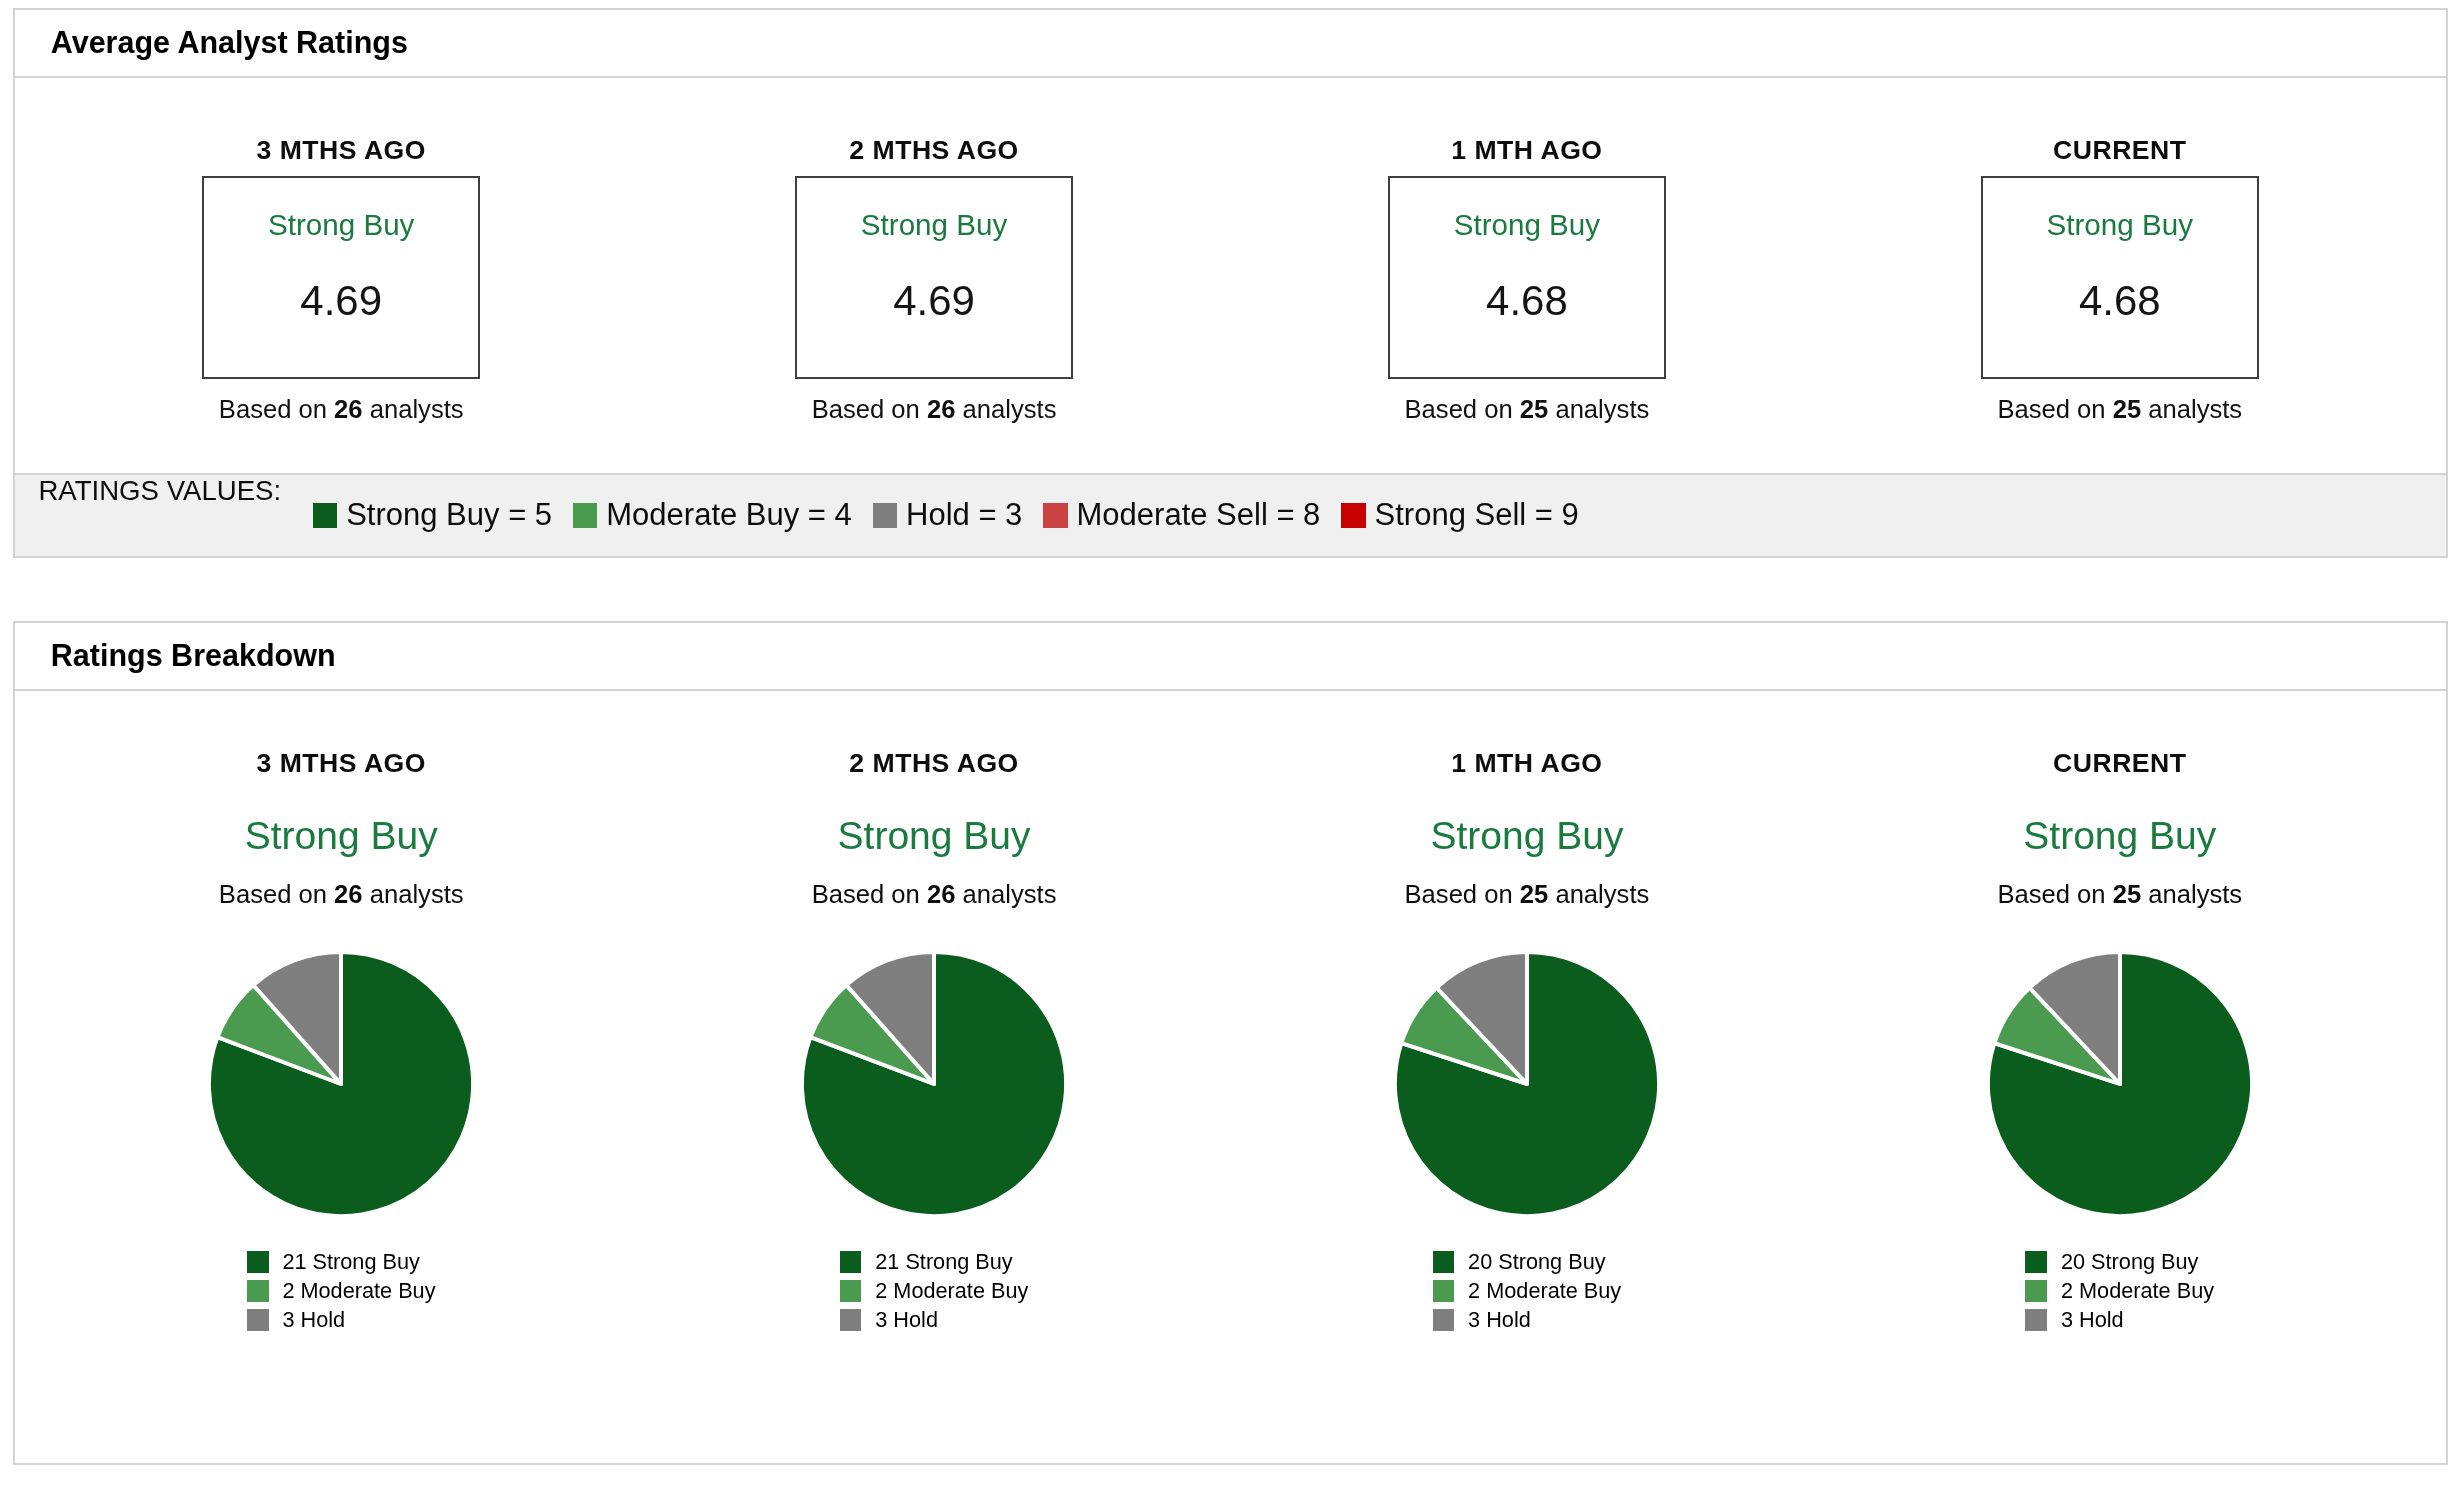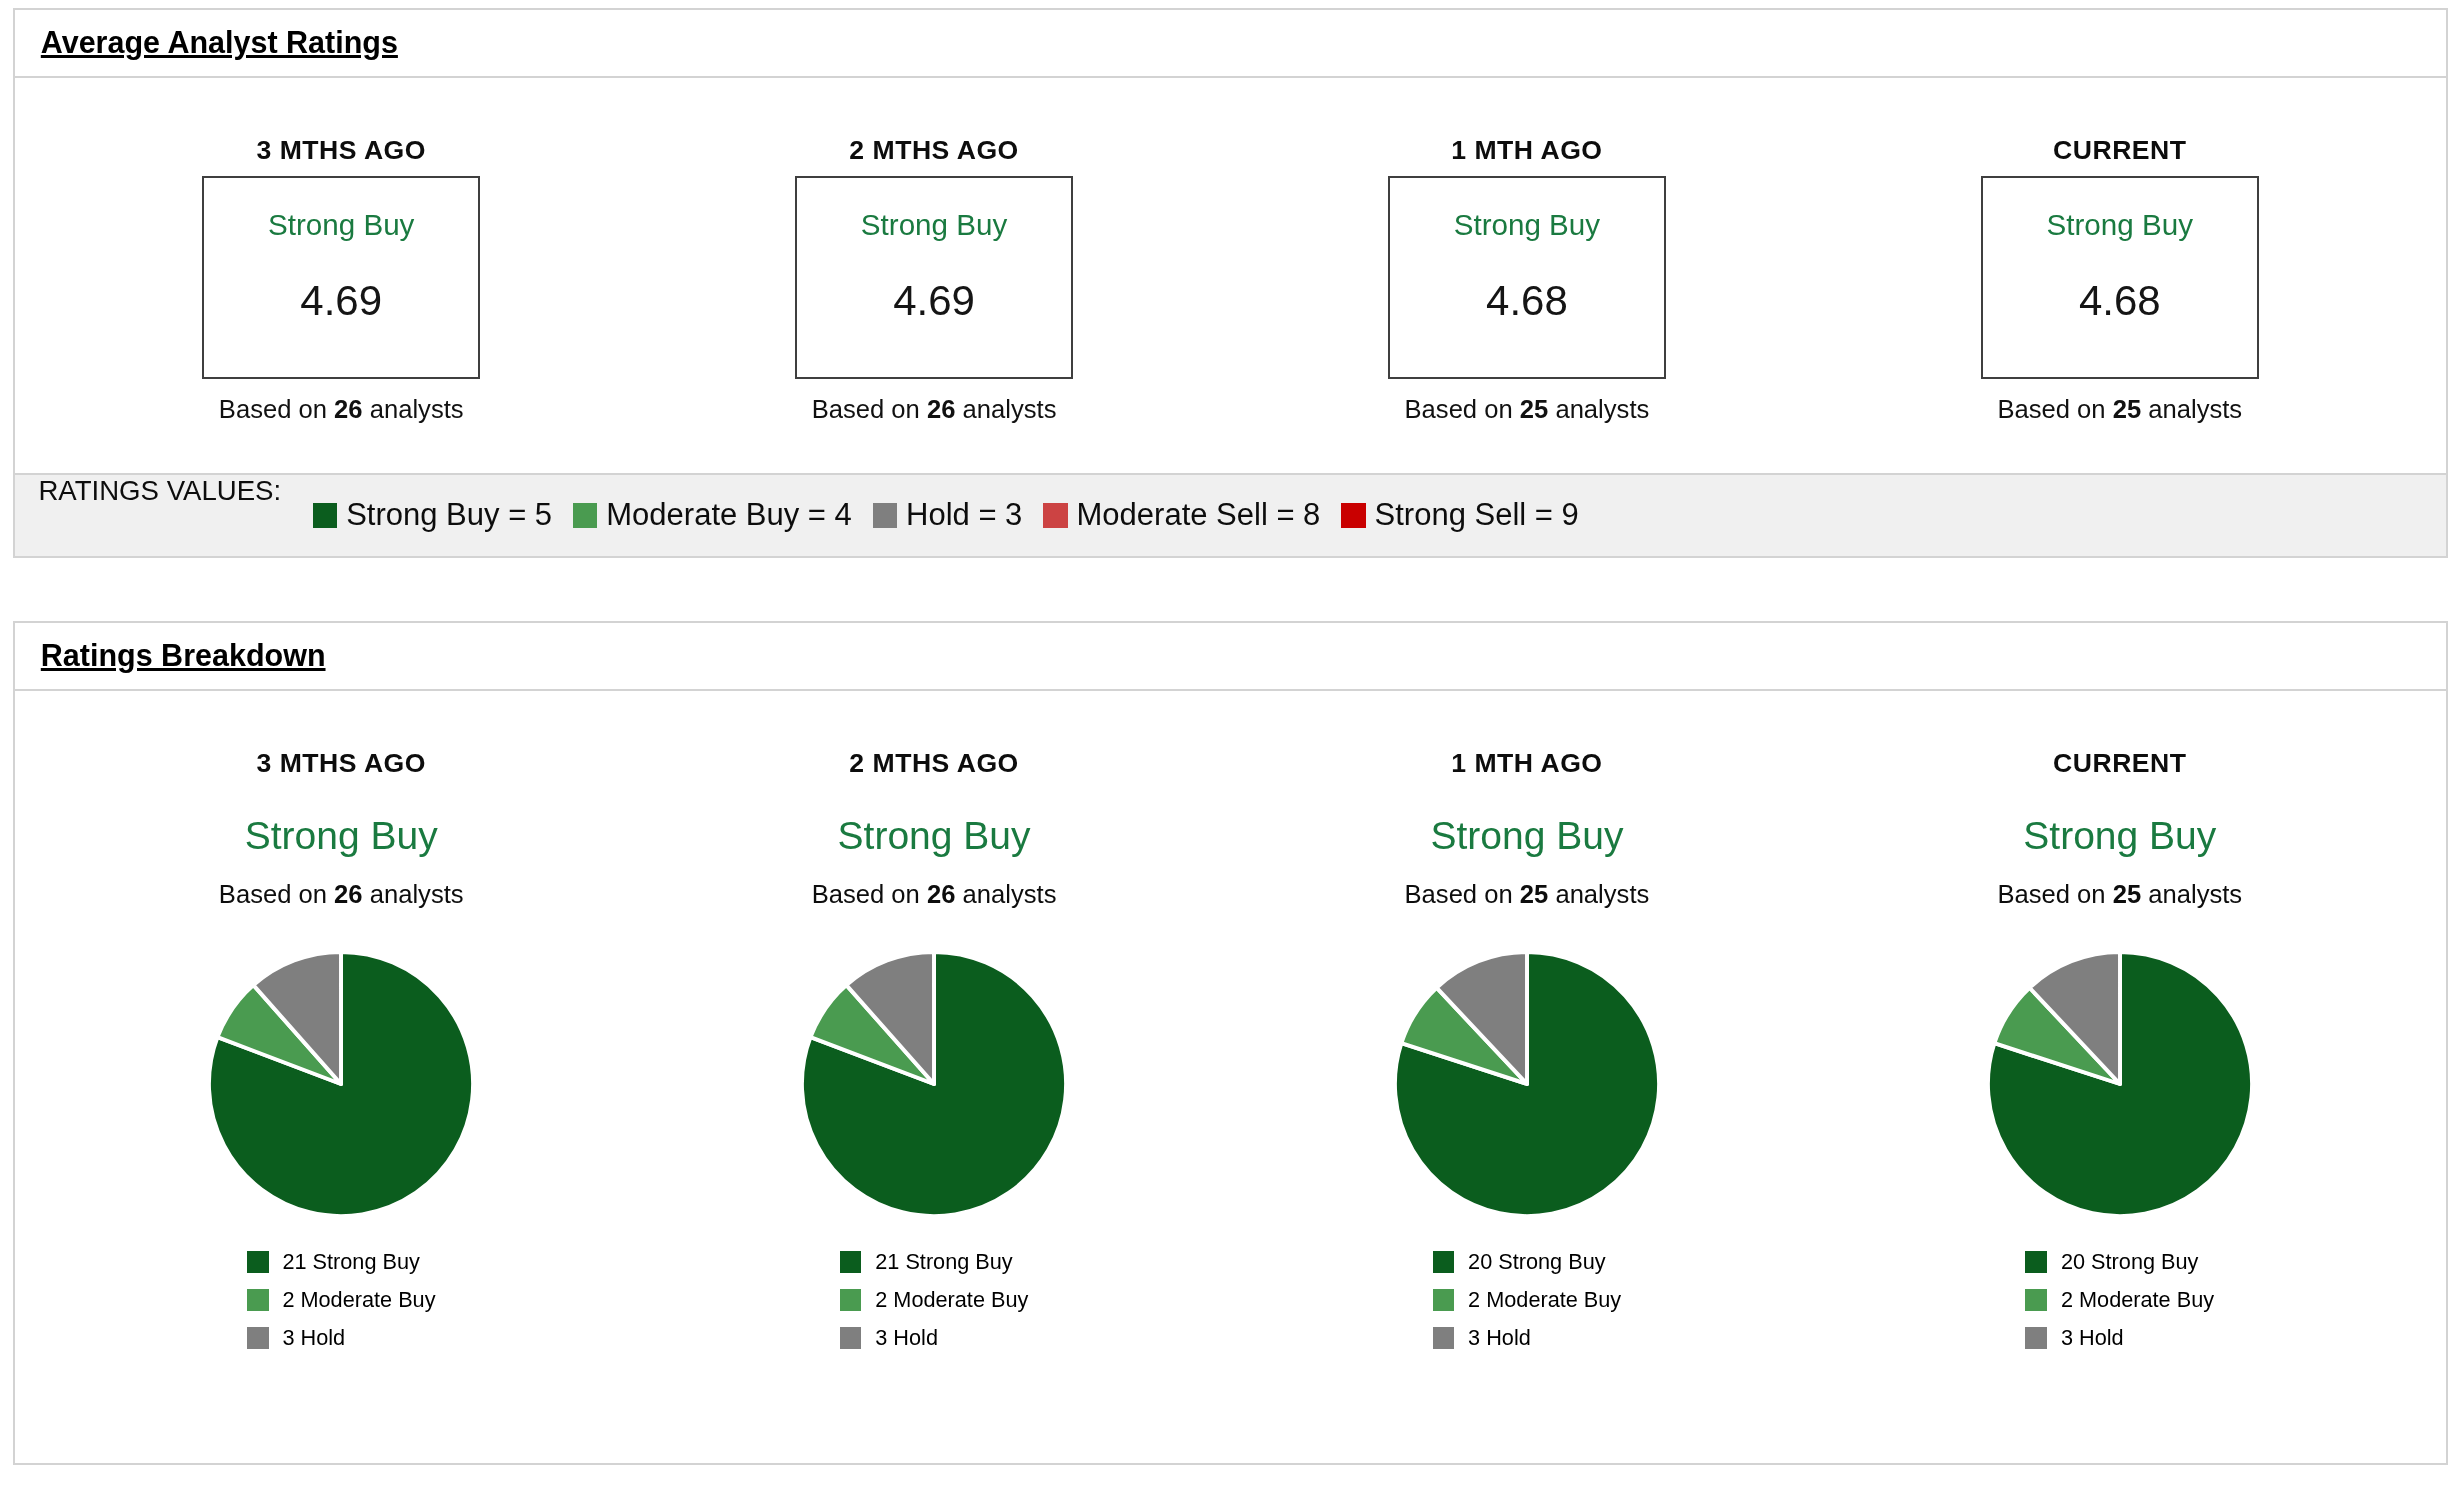--- a/index.html
+++ b/index.html
@@ -8,22 +8,22 @@
     width: 2461px; height: 1491px;
     background: #ffffff;
     font-family: "Liberation Sans", "DejaVu Sans", sans-serif;
     color: #0d0d0d;
   }
   .panel { margin: 0 12.8px; border: 2px solid #d3d3d3; background: #fff; }
   #avg-panel { margin-top: 7.9px; }
   #breakdown-panel { margin-top: 63px; text-align: right; }
   .panel-header {
     height: 68px; display: flex; align-items: center;
-    padding: 0 26px; border-bottom: 2px solid #d3d3d3;
-    font-size: 30.5px; font-weight: 700; color: #000; text-decoration: underline;
+    padding: 0 36px; border-bottom: 2px solid #d3d3d3;
+    font-size: 30.5px; font-weight: 700; color: #000;
   }
   .columns { display: grid; grid-template-columns: repeat(4, 1fr); padding: 0 30px; }
   .avg-columns { height: 395px; }
   .breakdown-columns { height: 772px; }
   .col { display: flex; flex-direction: column; align-items: center; }
   .period { margin-top: 57px; font-size: 26.6px; font-weight: 700; letter-spacing: 0.5px; }
   .rating-box {
     margin-top: 9.9px; width: 278px; height: 203px;
     border: 2px solid #3f3f3f; background: #fff;
     display: flex; flex-direction: column; align-items: center;
@@ -38,21 +38,21 @@
     display: flex; padding: 0 23.6px; font-size: 27.6px;
   }
   .strip-label { margin-right: 31.5px; }
   .strip-item { display: flex; align-items: center; margin-right: 20.7px; font-size: 31px; }
   .sq { display: inline-block; flex: 0 0 auto; }
   .strip-item .sq { width: 24.6px; height: 24.6px; margin-right: 8.9px; }
 
   .bd-rating { margin-top: 35px; font-size: 39px; }
   .bd-based { margin-top: 21.7px; font-size: 25.6px; }
   .pie { margin-top: 37px; width: 276px; height: 276px; }
-  .legend { margin-top: 27.6px; display: flex; flex-direction: column; gap: 12px; align-self: center; align-items: flex-start; }
+  .legend { margin-top: 27.6px; display: flex; flex-direction: column; gap: 3px; align-self: center; align-items: flex-start; }
   .legend-row { display: flex; align-items: center; font-size: 21.7px; color: #000; }
   .legend-row .sq { width: 21.7px; height: 21.7px; margin-right: 13.8px; }
 </style>
 </head>
 <body>
 
 <section class="panel" id="avg-panel">
   <div class="panel-header">
     <span>Average Analyst Ratings</span>
   </div>

